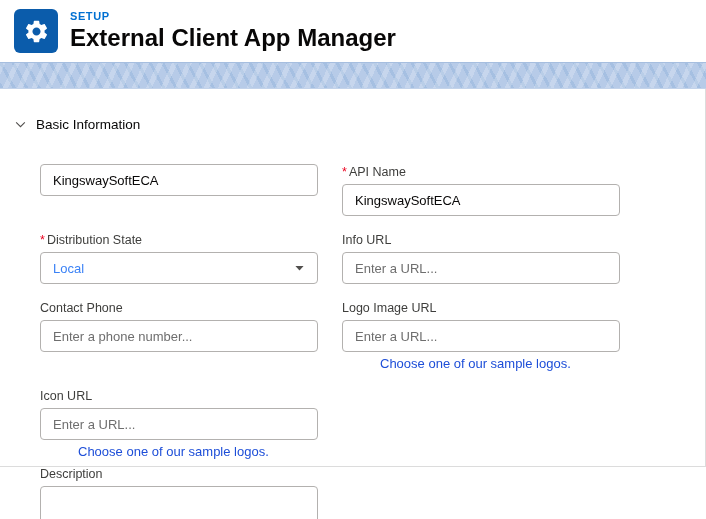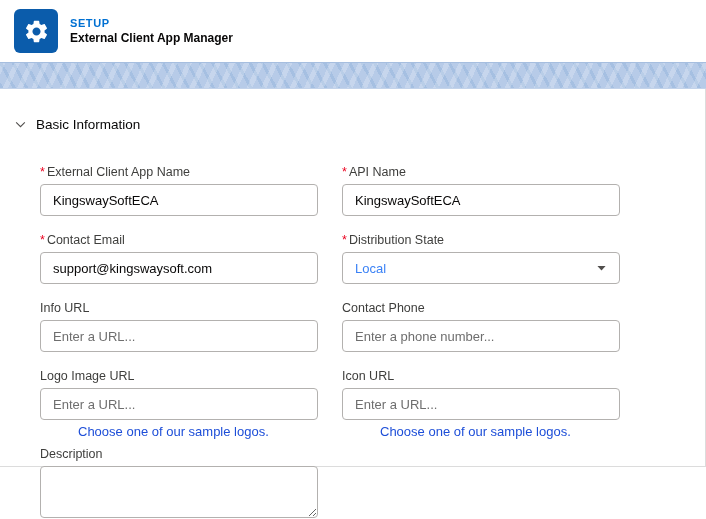--- a/index.html
+++ b/index.html
@@ -29,21 +29,21 @@
   .setup-icon svg { width: 27px; height: 27px; fill: #ffffff; }
   .header-text { display: flex; flex-direction: column; gap: 2px; }
   .eyebrow {
     font-size: 11px;
     font-weight: 700;
     letter-spacing: .6px;
     color: #0070d2;
     text-transform: uppercase;
   }
   .page-title {
-    font-size: 12px;
+    font-size: 24px;
     font-weight: 700;
     color: #080707;
   }
 
   
   .header-band {
     height: 27px;
     background-color: #b7cbe8;
     background-image:
       repeating-linear-gradient(115deg, rgba(255,255,255,0.22) 0 5px, rgba(255,255,255,0) 5px 13px),
@@ -177,33 +177,28 @@
       <svg viewBox="0 0 24 24">
           <path d="M4 8l8 8 8-8"></path>
         </svg>
     </span>
     <span class="section-title">Basic Information</span>
   </div>
 
   <div class="form-grid">
 
     <div class="field">
-      <label class="field-label"><span class="req">*</span><span>External Client App Name</span></label>
       <input type="text" class="text-input" value="KingswaySoftECA" style="">
     </div>
 
     <div class="field">
       <label class="field-label"><span class="req">*</span><span>API Name</span></label>
       <input type="text" class="text-input" value="KingswaySoftECA" style="">
     </div>
 
-    <div class="field">
-      <label class="field-label"><span class="req">*</span><span>Contact Email</span></label>
-      <input type="text" class="text-input" value="support@kingswaysoft.com" style="">
-    </div>
 
     <div class="field">
       <label class="field-label"><span class="req">*</span><span>Distribution State</span></label>
       <div class="combobox">
         <span>Local</span>
         <span class="select-caret">
           <svg viewBox="0 0 16 16">
               <path d="M3 5.5h10L8 11z"></path>
             </svg>
         </span>

